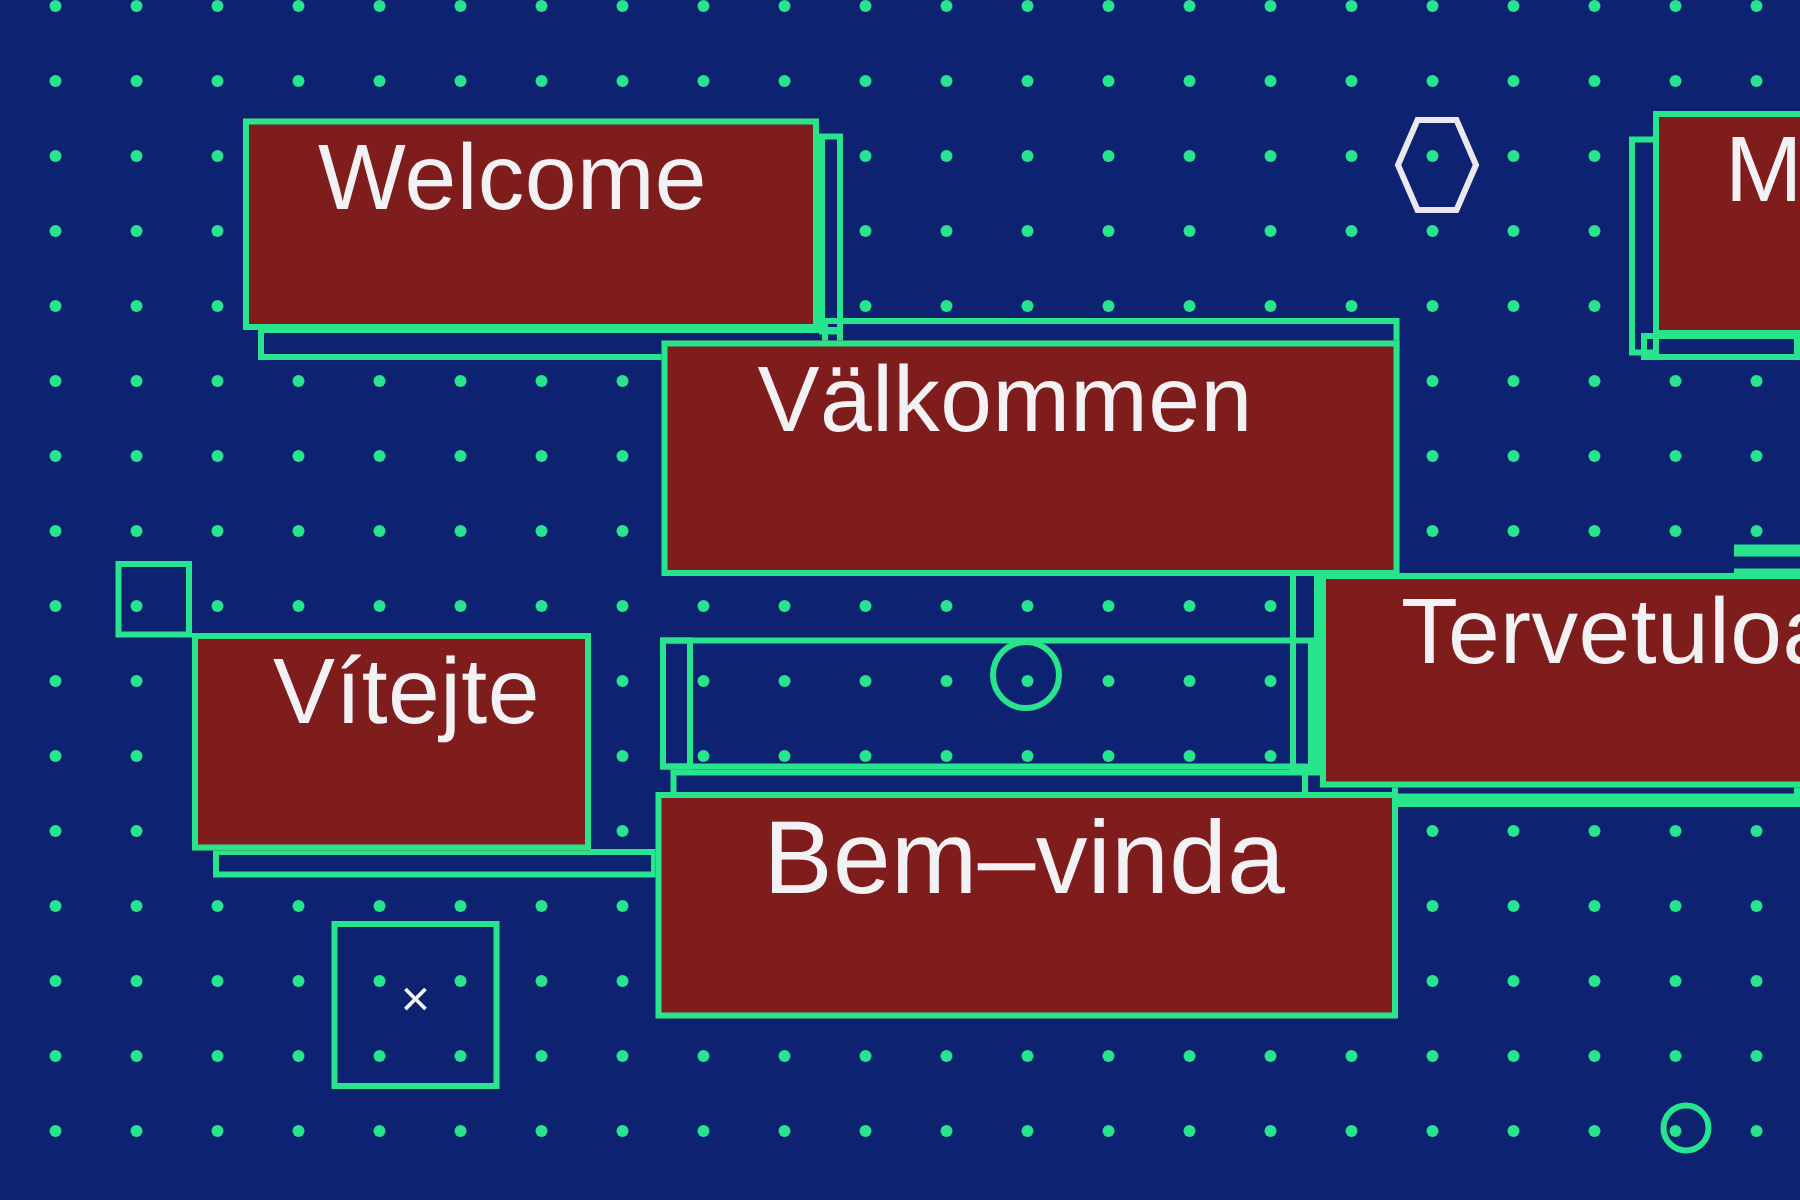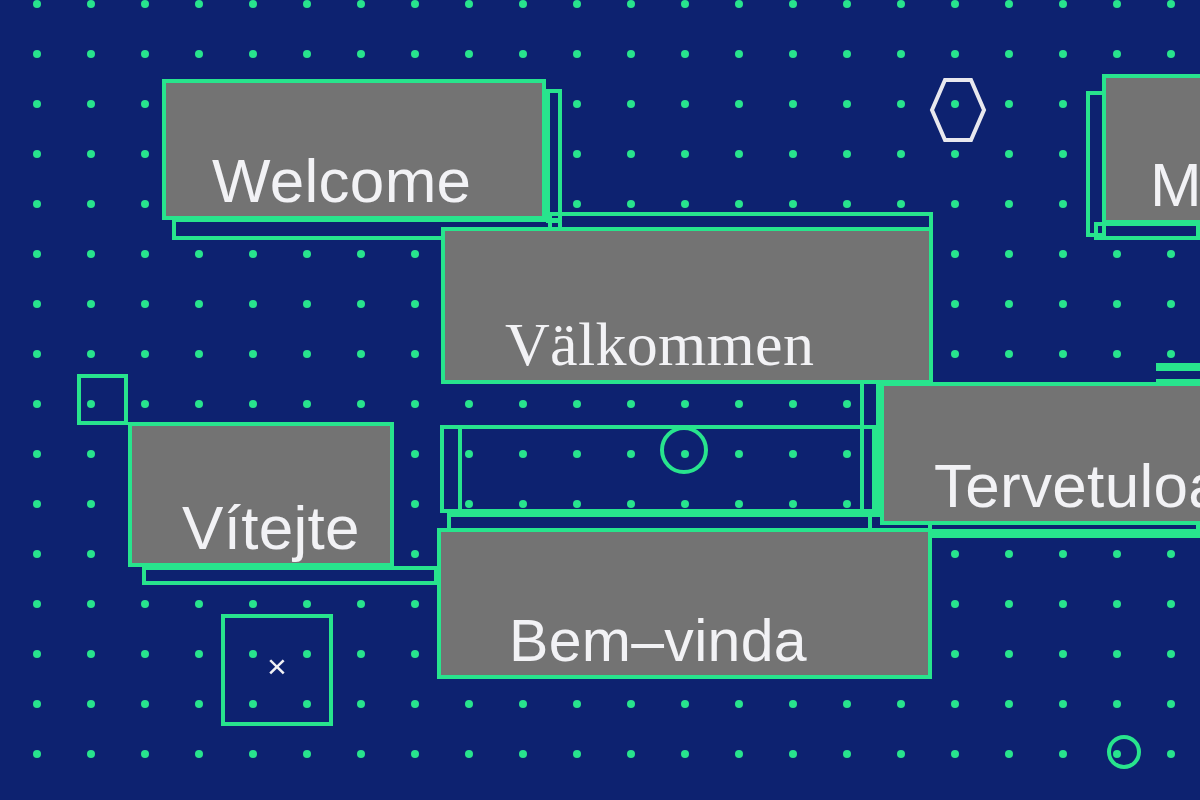--- a/index.html
+++ b/index.html
@@ -31,23 +31,23 @@
     border: 4px solid #28e48d;
     box-sizing: border-box;
     background: transparent;
   }
 
   
   .panel {
     position: absolute;
     box-sizing: border-box;
     border: 4px solid #28e48d;
-    background: #737373;
+    background: #7f1d1d;
     display: flex;
-    align-items: flex-end;
+    align-items: flex-start;
   }
   .panel .word {
     color: #f2f2f5;
     font-weight: 300;
     white-space: nowrap;
     letter-spacing: 0.3px;
   }
 
   
   .ring {
@@ -500,30 +500,30 @@
   <svg class="hex" id="hexagon" width="60" height="68" viewBox="0 0 60 68" aria-hidden="true" style="left: 928px; top: 76px;">
       <polygon points="4.0,34.0 17.0,4.0 43.0,4.0 56.0,34.0 43.0,64.0 17.0,64.0" fill="none" stroke="#e8e8ee" stroke-width="4"></polygon>
     </svg>
 
   <div class="xmark" id="close-mark" style="font-size: 34px; left: 260px; top: 648.92px; width: 34px; text-align: center;">×</div>
 
   <div id="panels-layer">
       <div class="panel" style="left: 162px; top: 79px; width: 384px; height: 141px; padding-left: 46px;">
         <span class="word" style="font-size: 62px;">Welcome</span>
       </div>
-      <div class="panel" style="left: 441px; top: 227px; width: 492px; height: 157px; padding-left: 60px; font-family: Liberation Serif, serif;">
+      <div class="panel" style="left: 441px; top: 227px; width: 492px; height: 157px; padding-left: 60px;">
         <span class="word" style="font-size: 62px;">Välkommen</span>
       </div>
       <div class="panel" style="left: 128px; top: 422px; width: 266px; height: 145px; padding-left: 50px;">
         <span class="word" style="font-size: 62px;">Vítejte</span>
       </div>
       <div class="panel" style="left: 880px; top: 382px; width: 400px; height: 143px; padding-left: 50px;">
         <span class="word" style="font-size: 62px;">Tervetuloa</span>
       </div>
       <div class="panel" style="left: 437px; top: 528px; width: 495px; height: 151px; padding-left: 68px;">
-        <span class="word" style="font-size: 59px;">Bem–vinda</span>
+        <span class="word" style="font-size: 69px;">Bem–vinda</span>
       </div>
       <div class="panel" style="left: 1102px; top: 74px; width: 150px; height: 150px; padding-left: 44px;">
         <span class="word" style="font-size: 62px;">M</span>
       </div>
     </div>
 
 </div>
 
 </body></html>

